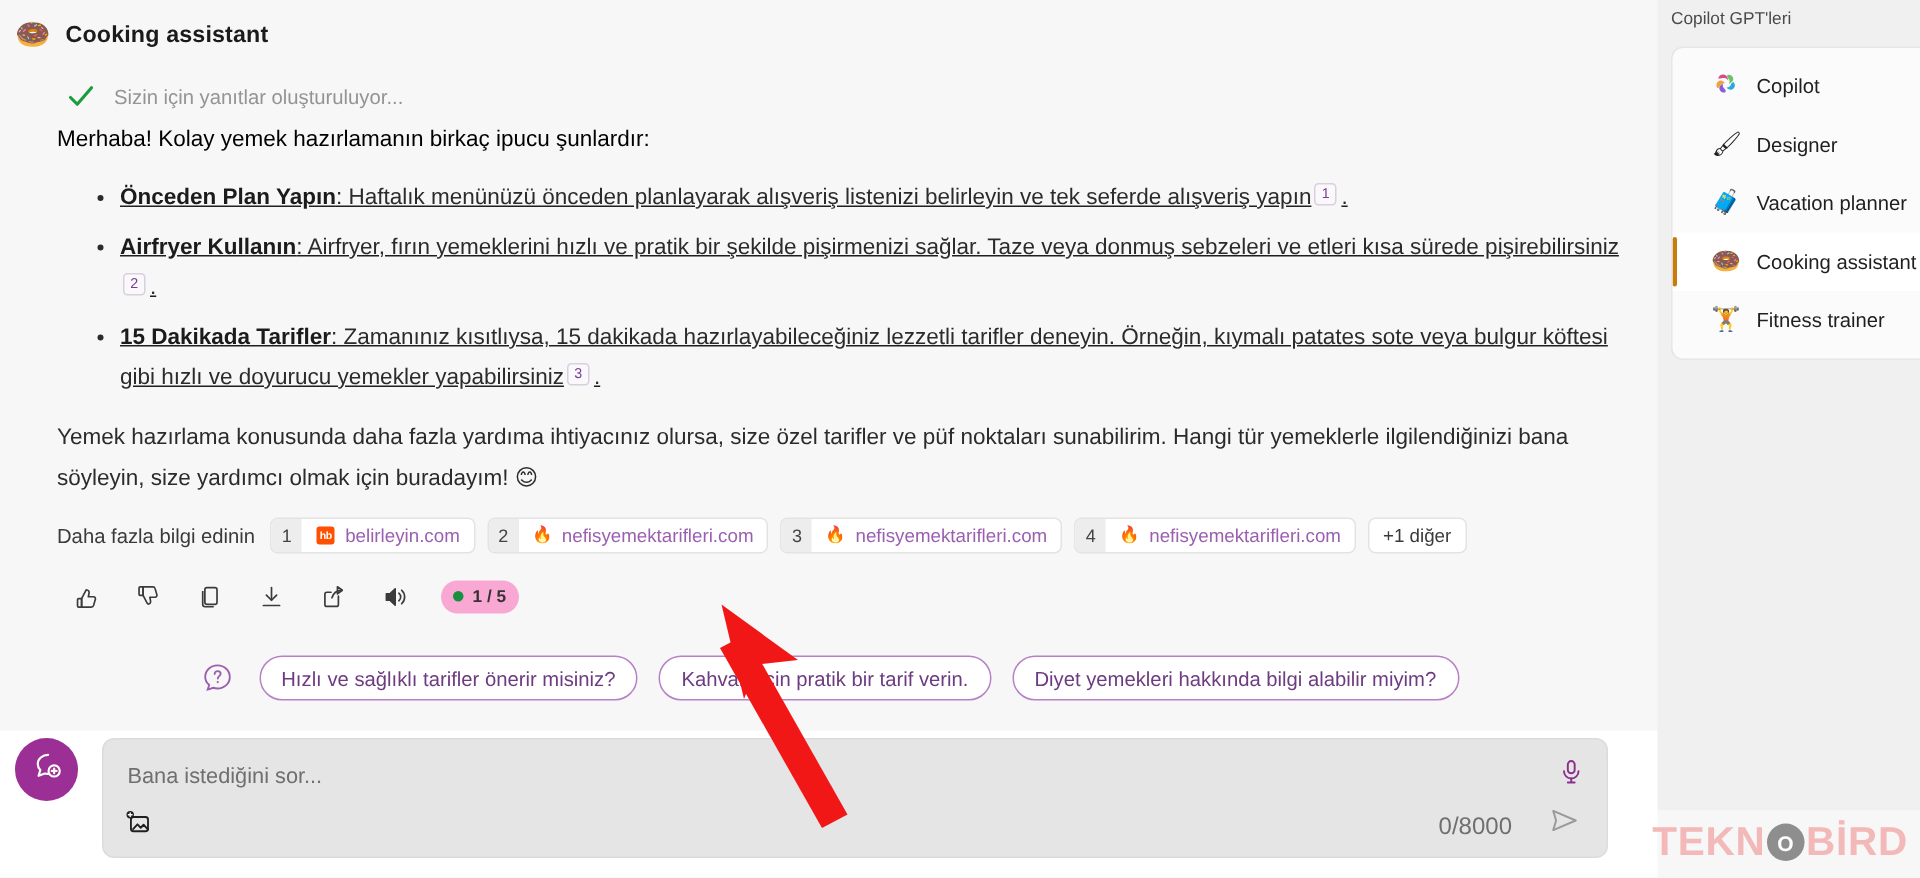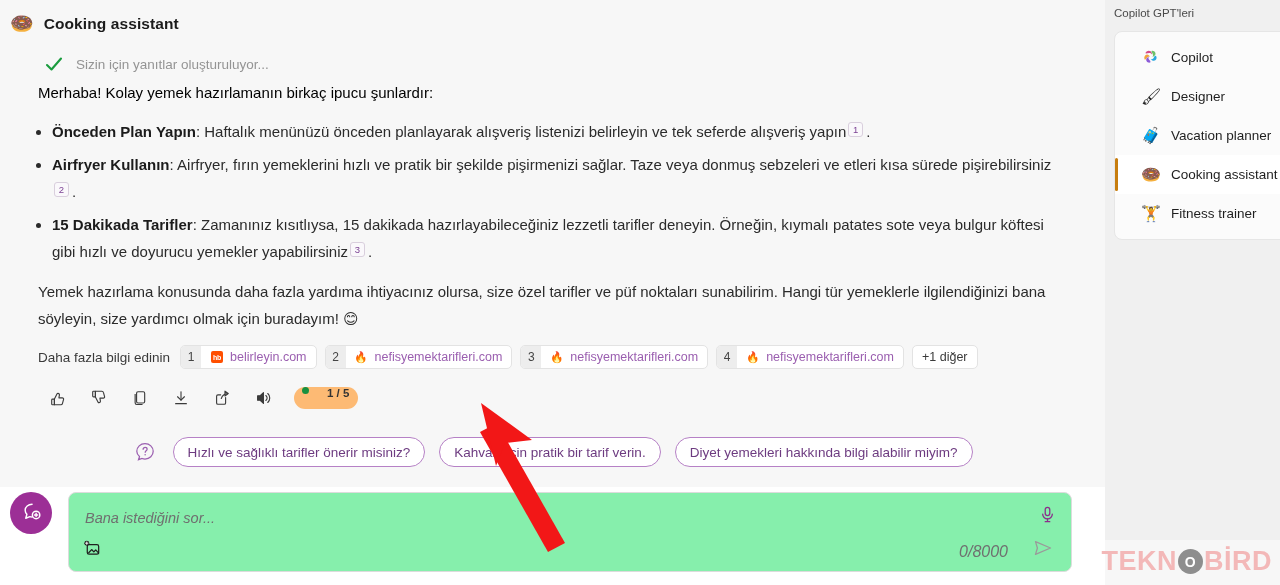--- a/index.html
+++ b/index.html
@@ -33,23 +33,24 @@
   }
   .check-icon { width: 20px; height: 20px; display: block; }
   .status-text { font-size: 13.5px; color: #949494; }
 
   .intro {
     position: absolute; left: 38px; top: 84px;
     font-size: 15px; color: #000000;
   }
 
   ul.tips {
-    position: absolute; left: 26px; top: 118px; width: 1035px;
+    position: absolute; left: 54px; top: 118px; width: 1035px;
     margin: 0; padding: 0 0 0 26px;
     list-style: disc;
+    text-decoration: underline;
   }
   ul.tips li {
     font-size: 15px; line-height: 27px; color: #2b2b2b;
     margin-bottom: 6px;
   }
   ul.tips li::marker { color: #2b2b2b; }
   ul.tips b { font-weight: bold; color: #1b1b1b; }
 
   .cite {
     display: inline-block;
@@ -120,25 +121,25 @@
     position: absolute; left: 44px; top: 384px;
     display: flex; align-items: center; gap: 14px;
   }
   .act-btn {
     width: 27px; height: 27px;
     display: flex; align-items: center; justify-content: center;
     border-radius: 4px;
   }
   .act-btn svg { display: block; }
   .pager {
-    display: flex; align-items: flex-start; gap: 18px;
+    display: flex; align-items: center; gap: 6px;
     height: 22px; padding: 0 9px 0 8px;
     margin-left: 4px;
     border-radius: 11px;
-    background: #fdba74;
+    background: #f9a8d4;
   }
   .pager .dot { width: 7px; height: 7px; border-radius: 50%; background: #17903f; }
   .pager .lbl { font-size: 11.5px; font-weight: bold; color: #333; }
 
   
   .suggestions {
     position: absolute; left: 0; top: 437px; width: 1105px;
     display: flex; align-items: center; justify-content: center; gap: 14px;
   }
   .sug-q {
@@ -164,22 +165,21 @@
     position: absolute; left: 10px; top: 492px;
     width: 42px; height: 42px; border-radius: 50%;
     background: #9c2f96;
     display: flex; align-items: center; justify-content: center;
   }
   .composer {
     position: absolute; left: 68px; top: 492px;
     width: 1004px; height: 80px;
     border: 1px solid #dcdcdc;
     border-radius: 8px;
-    background: #86efac;
-    font-style: italic;
+    background: #e5e5e5;
   }
   .composer-placeholder {
     position: absolute; left: 16px; top: 17px;
     font-size: 14.5px; color: #6f6f6f;
   }
   .attach-icon { position: absolute; left: 14px; top: 46px; }
   .mic-icon { position: absolute; right: 14px; top: 12px; }
   .counter {
     position: absolute; right: 63px; bottom: 10px;
     font-size: 16px; color: #6f6f6f;

